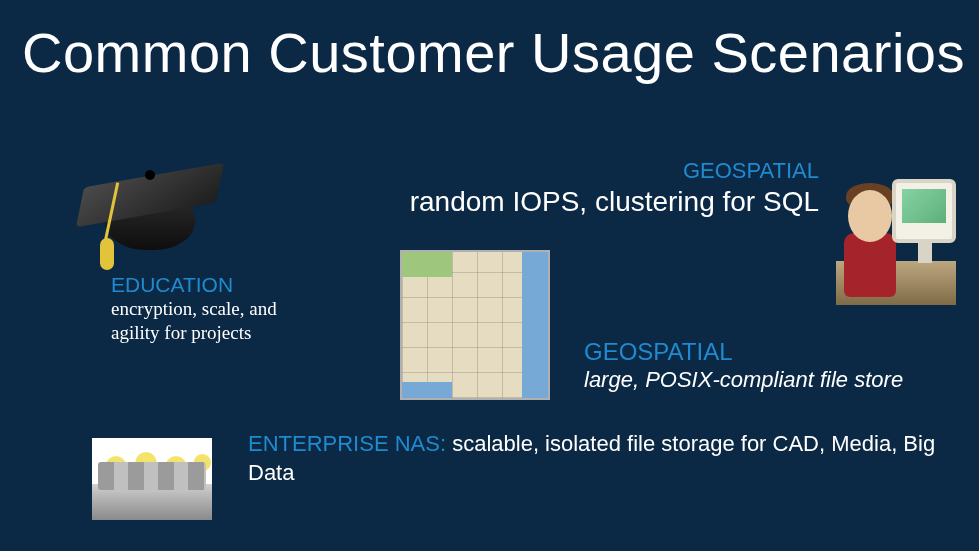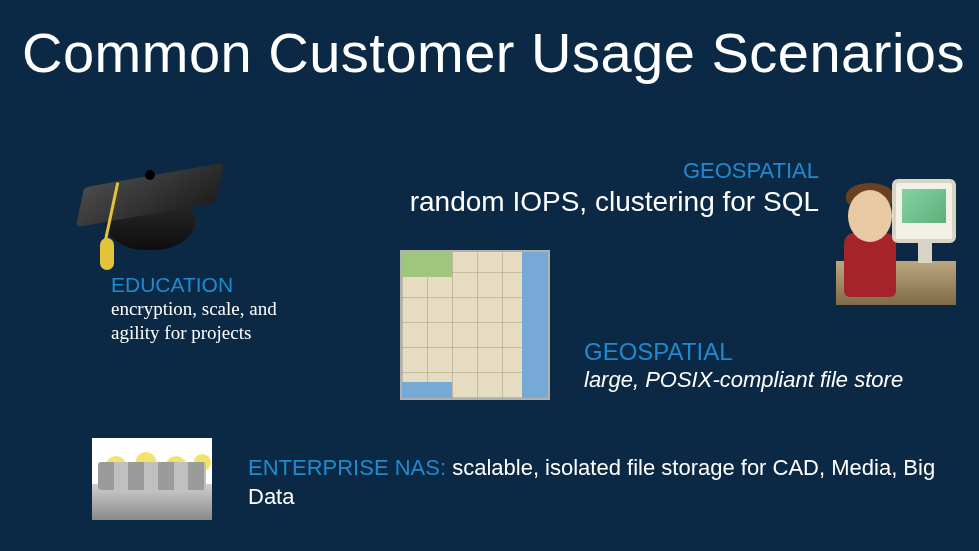--- a/index.html
+++ b/index.html
@@ -95,21 +95,21 @@
       radial-gradient(circle at 92% 30%, #f2e46a 0 8px, transparent 9px),
       linear-gradient(#cfcfcf,#8a8a8a) 0 46px/120px 36px no-repeat,
       #ffffff;
   }
   .engine::before{
     content:""; position:absolute; left:6px; top:24px; width:108px; height:28px;
     background: repeating-linear-gradient(90deg,#9b9b9b 0 16px,#c0c0c0 16px 30px);
     border-radius:3px;
   }
 
-  .ent-txt { position:absolute; left:248px; top:454px; font-size:22px; line-height:1.3; }
+  .ent-txt { position:absolute; left:248px; top:430px; font-size:22px; line-height:1.3; }
   .ent-txt .h { display:inline; }
   .ent-txt .b { display:inline; }
 </style>
 </head>
 <body>
 
 <div class="title">Common Customer Usage Scenarios</div>
 
 <div class="cap-wrap">
   <div class="cap-base"></div>

